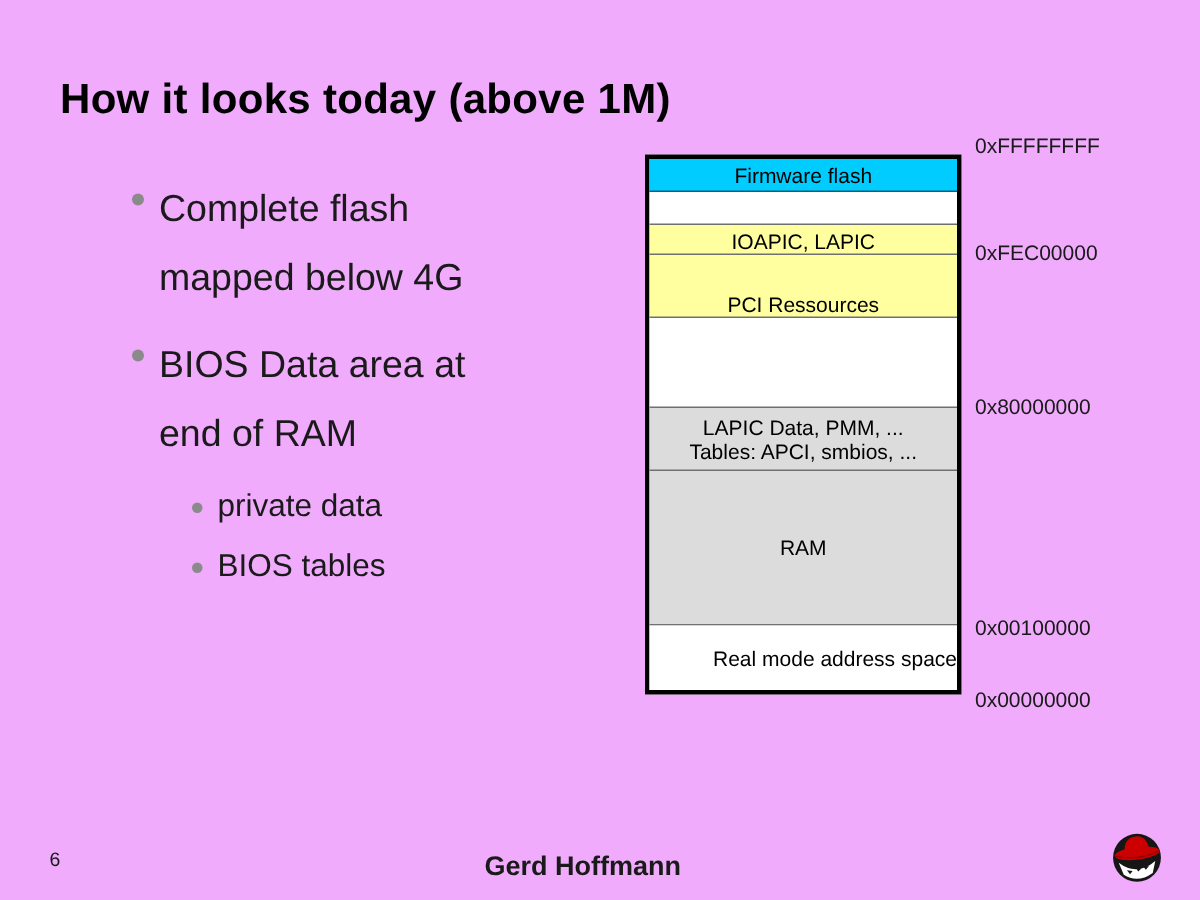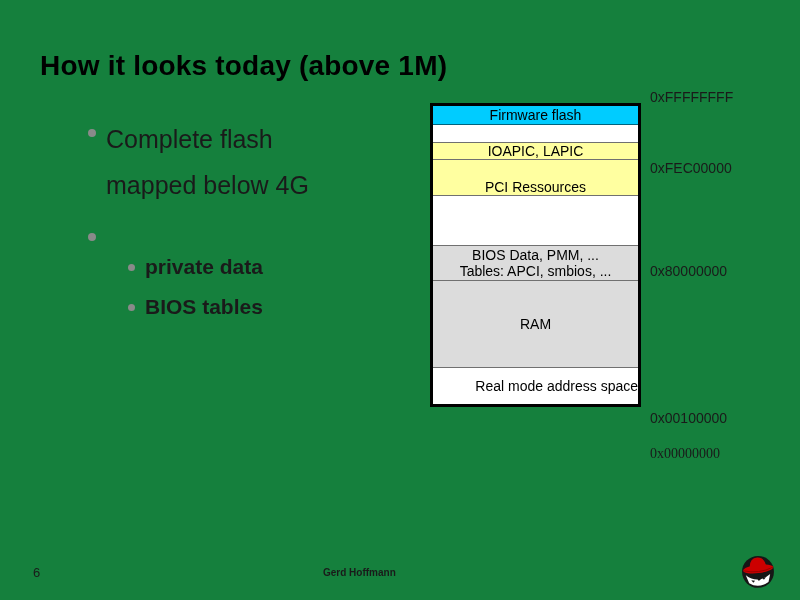--- a/index.html
+++ b/index.html
@@ -1,21 +1,21 @@
 <!DOCTYPE html>
 <html><head>
 <meta charset="utf-8">
 <style>
   * { margin: 0; padding: 0; box-sizing: border-box; }
   html, body { background: #888; }
   body { font-family: "Liberation Sans", sans-serif; }
   .slide {
     position: relative;
     width: 800px; height: 600px;
-    background: #15803d;
+    background: #f0abfc;
     overflow: hidden;
     padding-left: 20px;
   }
   .title {
     position: absolute;
     left: 40px; top: 50px;
     font-size: 28px;
     font-weight: bold;
     color: #000000;
     letter-spacing: 0.2px;
@@ -31,32 +31,31 @@
     flex: 0 0 auto;
     width: 8px; height: 8px; border-radius: 50%;
     background: #8a8a8a; margin-top: 13px;
   }
   .b-main .btxt { width: 232px; }
   .sub-list { margin-left: 40px; margin-top: 9px; }
   .b-sub {
     display: flex; gap: 10px;
     font-size: 21px; line-height: 28px; color: #1a1a1a;
     margin-bottom: 12px;
-    font-weight: bold;
   }
   .b-sub .dot {
     flex: 0 0 auto;
     width: 7px; height: 7px; border-radius: 50%;
     background: #8a8a8a; margin-top: 11px;
   }
   
   .memmap {
     position: absolute;
     left: 430px; top: 103px;
-    width: 211px; height: 304px;
+    width: 211px; height: 360px;
     border: 3px solid #000000;
     background: #ffffff;
     display: flex; flex-direction: column;
   }
   .seg {
     width: 100%;
     display: flex; flex-direction: column;
     align-items: center; justify-content: center;
     font-size: 14px; line-height: 16px; color: #000000;
     border-bottom: 1px solid #707070;
@@ -76,46 +75,47 @@
   
   .addr {
     position: absolute; left: 650px;
     font-size: 14px; line-height: 16px; color: #1a1a1a;
     white-space: nowrap;
   }
   .addr-0 { top: 89px; }
   .addr-1 { top: 160px; }
   .addr-2 { top: 263px; }
   .addr-3 { top: 410px; }
-  .addr-4 { top: 446px; font-family: Liberation Serif, serif; }
+  .addr-4 { top: 458px; }
   
   .page-num {
     position: absolute; left: 33px; top: 565px;
     font-size: 13px; color: #1a1a1a;
   }
   .author {
     position: absolute; left: 323px; top: 567px;
-    font-size: 10px; font-weight: bold; color: #1a1a1a;
+    font-size: 18px; font-weight: bold; color: #1a1a1a;
   }
   .logo { position: absolute; left: 736px; top: 550px; }
 </style>
 </head>
 <body>
 
 <div class="slide">
 
   <h1 class="title">How it looks today (above 1M)</h1>
 
   <div class="bullets">
     <div class="b-main">
       <span class="dot"></span>
       <span class="btxt">Complete flash mapped below 4G</span>
     </div>
     <div class="b-main">
       <span class="dot"></span>
+      <span class="btxt">BIOS Data area at end of RAM</span>
     </div>
     <div class="sub-list">
       <div class="b-sub">
         <span class="dot"></span>
         <span>private data</span>
       </div>
       <div class="b-sub">
         <span class="dot"></span>
         <span>BIOS tables</span>
       </div>
@@ -128,21 +128,21 @@
     </div>
     <div class="seg seg-white h22"></div>
     <div class="seg seg-yellow h20">
       <span>IOAPIC, LAPIC</span>
     </div>
     <div class="seg seg-yellow h42">
       <span>PCI Ressources</span>
     </div>
     <div class="seg seg-white h60"></div>
     <div class="seg seg-gray h42">
-      <span>BIOS Data, PMM, ...</span>
+      <span>LAPIC Data, PMM, ...</span>
       <span>Tables: APCI, smbios, ...</span>
     </div>
     <div class="seg seg-gray h103">
       <span>RAM</span>
     </div>
     <div class="seg seg-white h43">
       <span>Real mode address space</span>
     </div>
   </div>
 

